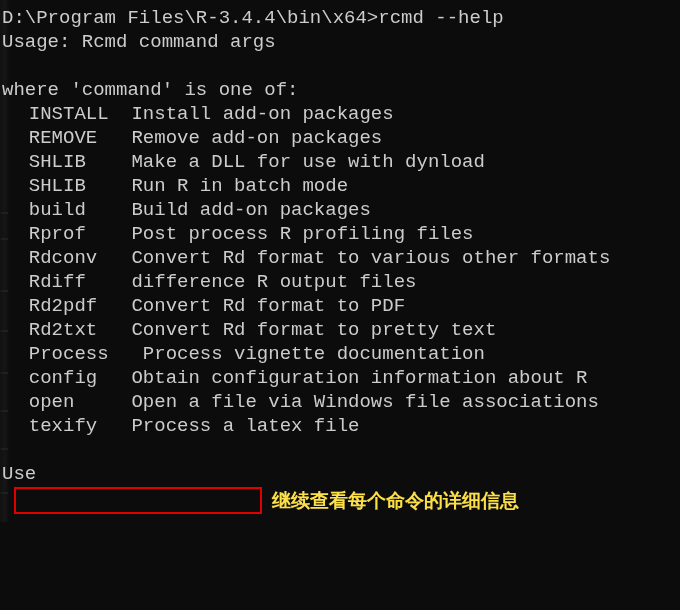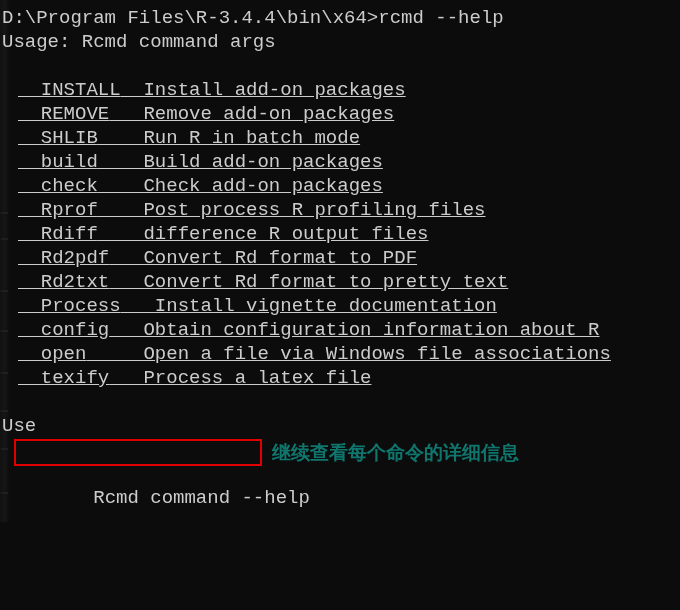--- a/index.html
+++ b/index.html
@@ -54,22 +54,21 @@
   .line {
     height: 24px;
     white-space: pre;
     padding-left: 2px;
   }
   .line.blank { color: transparent; }
 
   .cmd-row {
     height: 24px;
     white-space: pre;
-    padding-left: 18px;
-    text-decoration: underline;
+    padding-left: 6px;
   }
   .cmd-name { display: inline; }
   .cmd-desc { display: inline; }
 
   
   .hl-line {
     position: relative;
     height: 24px;
     white-space: pre;
     padding-left: 2px;
@@ -85,21 +84,21 @@
     pointer-events: none;
   }
   .hl-text {
     position: relative;
     z-index: 2;
   }
   .cn-note {
     position: absolute;
     left: 272px;
     top: 1px;
-    color: #0f766e;
+    color: #fde047;
     font-family: "DejaVu Sans", "Liberation Sans", sans-serif;
     font-size: 19px;
     font-weight: bold;
     letter-spacing: 0px;
     white-space: pre;
     line-height: 26px;
   }
 </style>
 </head>
 <body>
@@ -117,43 +116,45 @@
   <div class="edge-tick" style="top:492px;"></div>
 
   <div class="screen">
 
     <div class="line">D:\Program Files\R-3.4.4\bin\x64&gt;rcmd --help</div>
 
     <div class="line">Usage: Rcmd command args</div>
 
     <div class="line blank"></div>
 
+    <div class="line">where 'command' is one of:</div>
 
     <div class="cmd-row"><span class="cmd-name">  INSTALL</span><span class="cmd-desc">  Install add-on packages</span></div>
 
     <div class="cmd-row"><span class="cmd-name">  REMOVE</span><span class="cmd-desc">   Remove add-on packages</span></div>
 
+    <div class="cmd-row"><span class="cmd-name">  SHLIB</span><span class="cmd-desc">    Make a DLL for use with dynload</span></div>
 
     <div class="cmd-row"><span class="cmd-name">  SHLIB</span><span class="cmd-desc">    Run R in batch mode</span></div>
 
     <div class="cmd-row"><span class="cmd-name">  build</span><span class="cmd-desc">    Build add-on packages</span></div>
 
-    <div class="cmd-row"><span class="cmd-name">  check</span><span class="cmd-desc">    Check add-on packages</span></div>
 
     <div class="cmd-row"><span class="cmd-name">  Rprof</span><span class="cmd-desc">    Post process R profiling files</span></div>
 
+    <div class="cmd-row"><span class="cmd-name">  Rdconv</span><span class="cmd-desc">   Convert Rd format to various other formats</span></div>
 
     <div class="cmd-row"><span class="cmd-name">  Rdiff</span><span class="cmd-desc">    difference R output files</span></div>
 
     <div class="cmd-row"><span class="cmd-name">  Rd2pdf</span><span class="cmd-desc">   Convert Rd format to PDF</span></div>
 
     <div class="cmd-row"><span class="cmd-name">  Rd2txt</span><span class="cmd-desc">   Convert Rd format to pretty text</span></div>
 
 
-    <div class="cmd-row"><span class="cmd-name">  Process</span><span class="cmd-desc">   Install vignette documentation</span></div>
+    <div class="cmd-row"><span class="cmd-name">  Process</span><span class="cmd-desc">   Process vignette documentation</span></div>
 
     <div class="cmd-row"><span class="cmd-name">  config</span><span class="cmd-desc">   Obtain configuration information about R</span></div>
 
     <div class="cmd-row"><span class="cmd-name">  open</span><span class="cmd-desc">     Open a file via Windows file associations</span></div>
 
     <div class="cmd-row"><span class="cmd-name">  texify</span><span class="cmd-desc">   Process a latex file</span></div>
 
     <div class="line blank"></div>
 
     <div class="line">Use</div>

